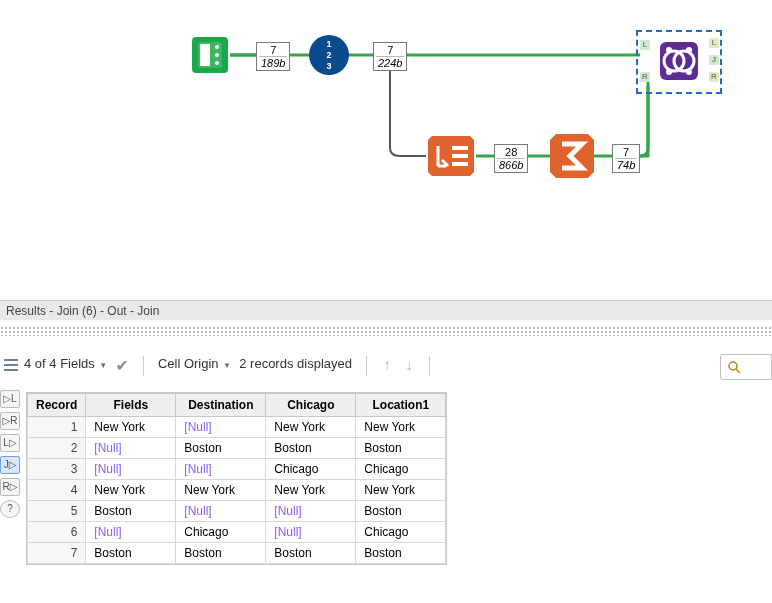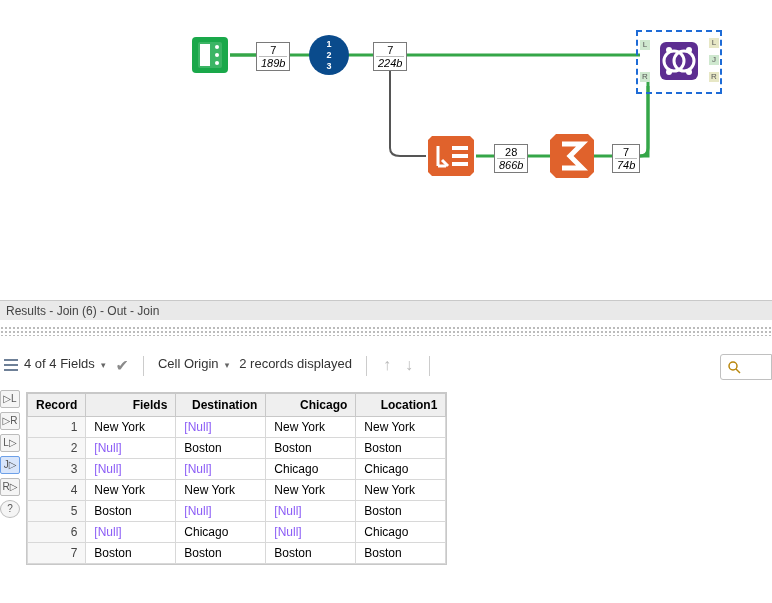--- a/index.html
+++ b/index.html
@@ -107,21 +107,21 @@
     border:1px solid #c8c8c8;
   }
   table.grid {
     border-collapse:collapse;
     font-size:12px;
   }
   table.grid th {
     background:#efefef;
     border:1px solid #c8c8c8;
     padding:4px 8px;
-    text-align:right;
+    text-align:center;
     font-weight:600;
   }
   table.grid td {
     border:1px solid #d8d8d8;
     padding:3px 8px;
     min-width:90px;
   }
   table.grid td.rownum {
     min-width:40px;
     text-align:right;

